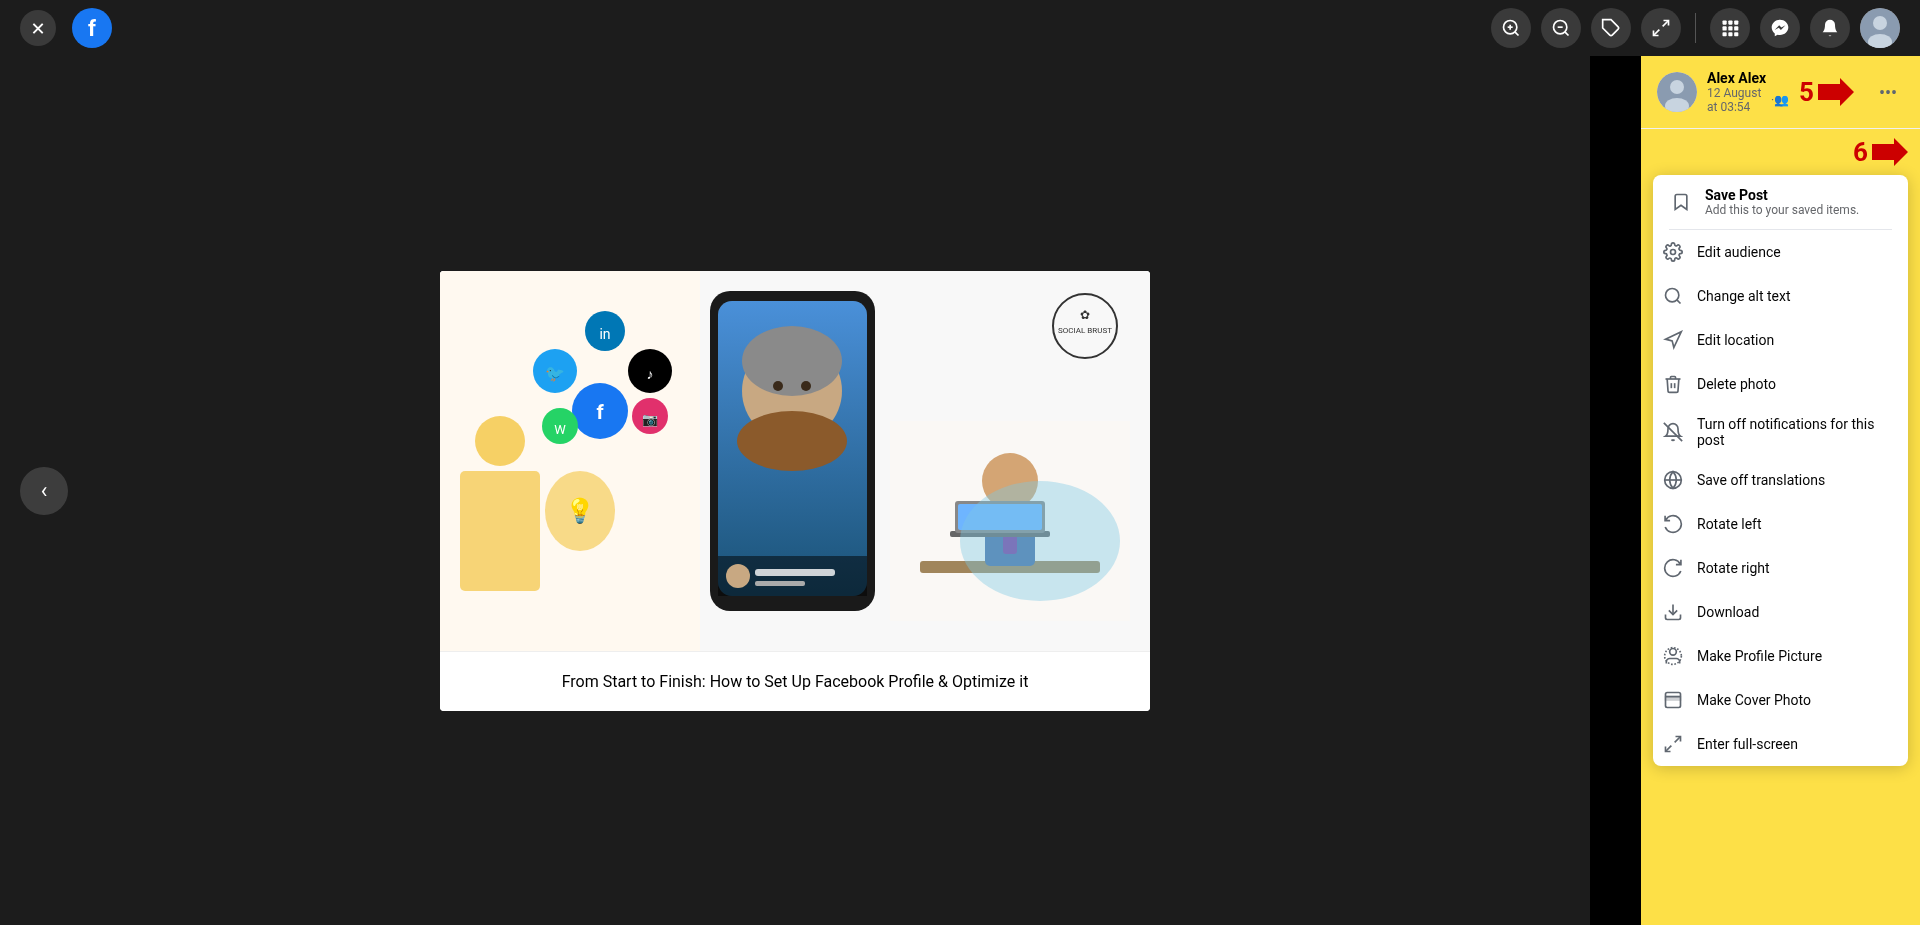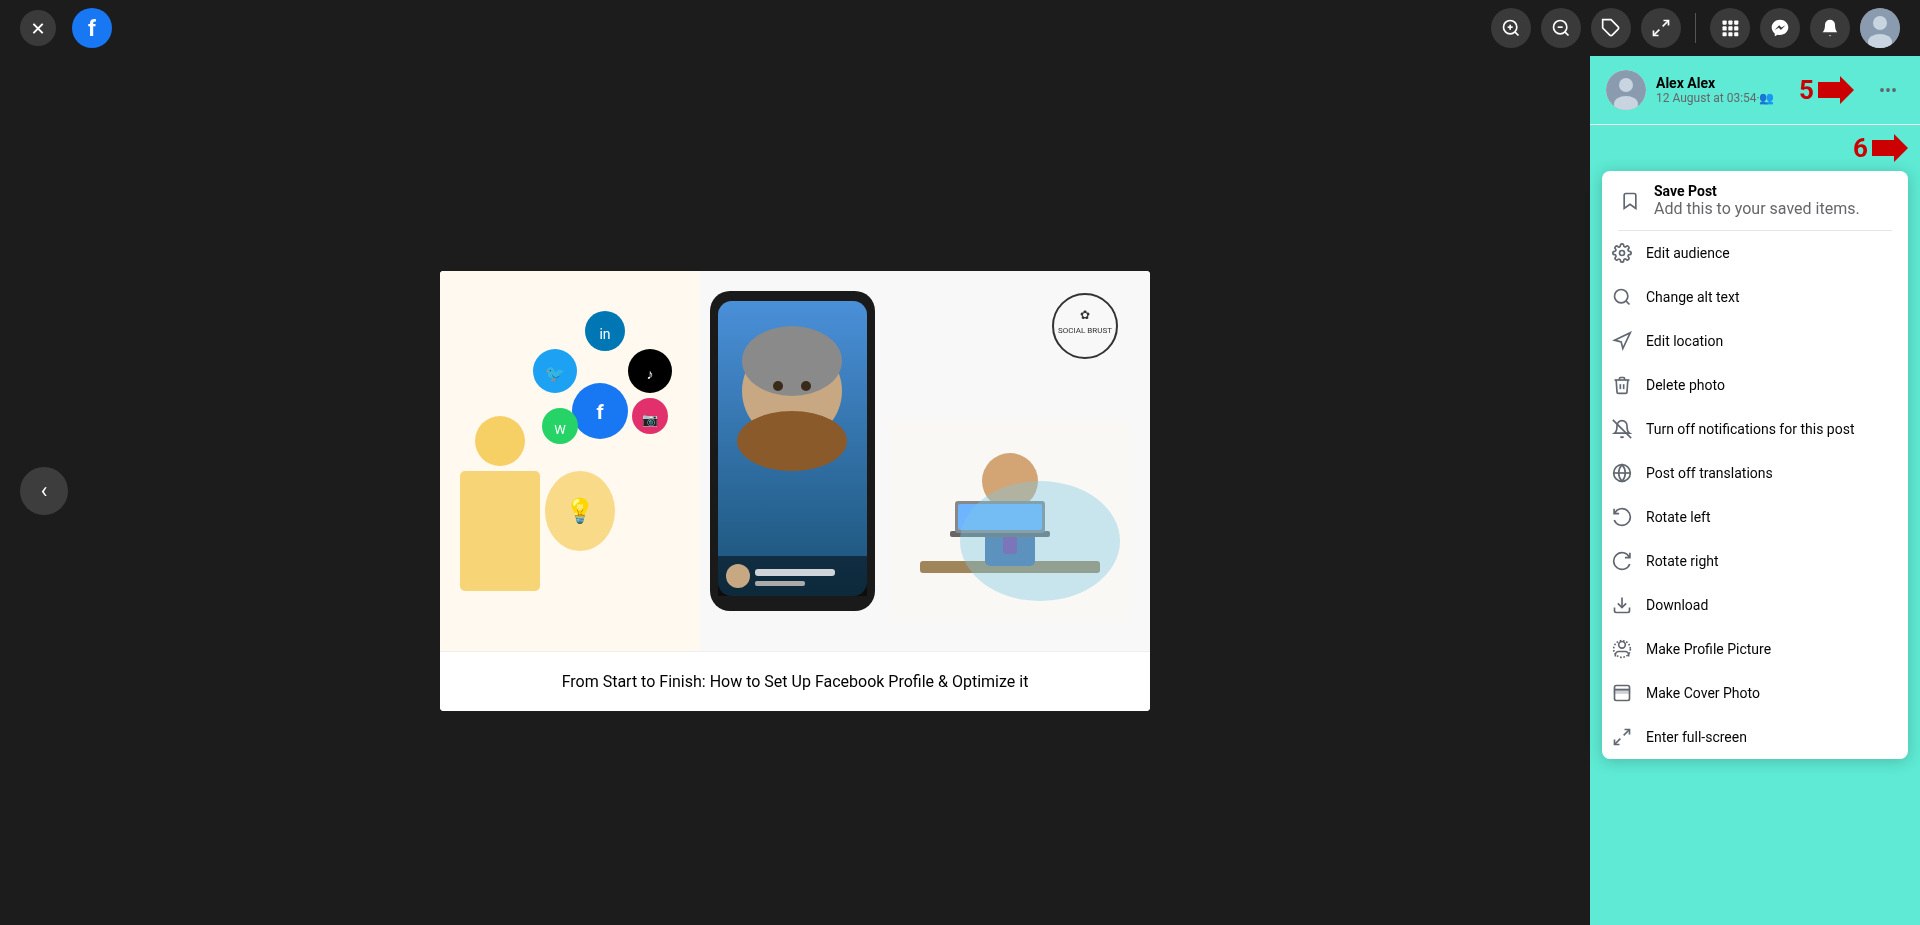--- a/index.html
+++ b/index.html
@@ -54,22 +54,22 @@
       border-radius: 4px; overflow: hidden;
     }
     .image-caption {
       padding: 20px; background: #fff; text-align: center;
       font-size: 16px; font-weight: normal; color: #000;
       border-top: 1px solid #eee;
     }
 
     
     .right-panel {
-      position: absolute; top: 56px; right: 0; width: 330px; bottom: 0;
-      background: #5eead4; overflow-y: auto;
+      position: absolute; top: 56px; right: 0; width: 279px; bottom: 0;
+      background: #fde047; overflow-y: auto;
     }
     .post-header {
       display: flex; align-items: center; padding: 14px 16px; gap: 10px;
       border-bottom: 1px solid #f0f0f0; position: relative;
     }
     .poster-avatar {
       width: 40px; height: 40px; border-radius: 50%; background: #ccc;
       overflow: hidden; flex-shrink: 0;
       display: flex; align-items: center; justify-content: center;
     }
@@ -94,21 +94,21 @@
       padding: 10px 8px; cursor: pointer; min-height: 40px;
     }
     .menu-icon {
       width: 24px; height: 24px; flex-shrink: 0;
       display: flex; align-items: center; justify-content: center;
       font-size: 16px; color: #606770;
     }
     .menu-label { font-size: 14px; color: #050505; }
     .menu-item-top { padding: 12px 16px; }
     .save-title { font-weight: 700; font-size: 14px; }
-    .save-sub { font-size: 16px; color: #65676b; }
+    .save-sub { font-size: 12px; color: #65676b; }
 
     
     .img-visual {
       width: 100%; height: 380px; background: #fff;
       display: flex; flex-direction: column; align-items: center; justify-content: center;
       position: relative;
     }
   </style>
 </head>
 <body>
@@ -365,21 +365,21 @@
     </div>
 
     <div class="menu-item">
       <div class="menu-icon">
         <svg width="20" height="20" viewBox="0 0 24 24" fill="none" stroke="#606770" stroke-width="2">
           <circle cx="12" cy="12" r="10"></circle>
           <line x1="2" y1="12" x2="22" y2="12"></line>
           <path d="M12 2a15.3 15.3 0 0 1 4 10 15.3 15.3 0 0 1-4 10 15.3 15.3 0 0 1-4-10 15.3 15.3 0 0 1 4-10z"></path>
         </svg>
       </div>
-      <div class="menu-label">Post off translations</div>
+      <div class="menu-label">Save off translations</div>
     </div>
 
     <div class="menu-item">
       <div class="menu-icon">
         <svg width="20" height="20" viewBox="0 0 24 24" fill="none" stroke="#606770" stroke-width="2">
           <path d="M2.5 2v6h6M2.66 15.57a10 10 0 1 0 .57-8.38"></path>
         </svg>
       </div>
       <div class="menu-label">Rotate left</div>
     </div>

